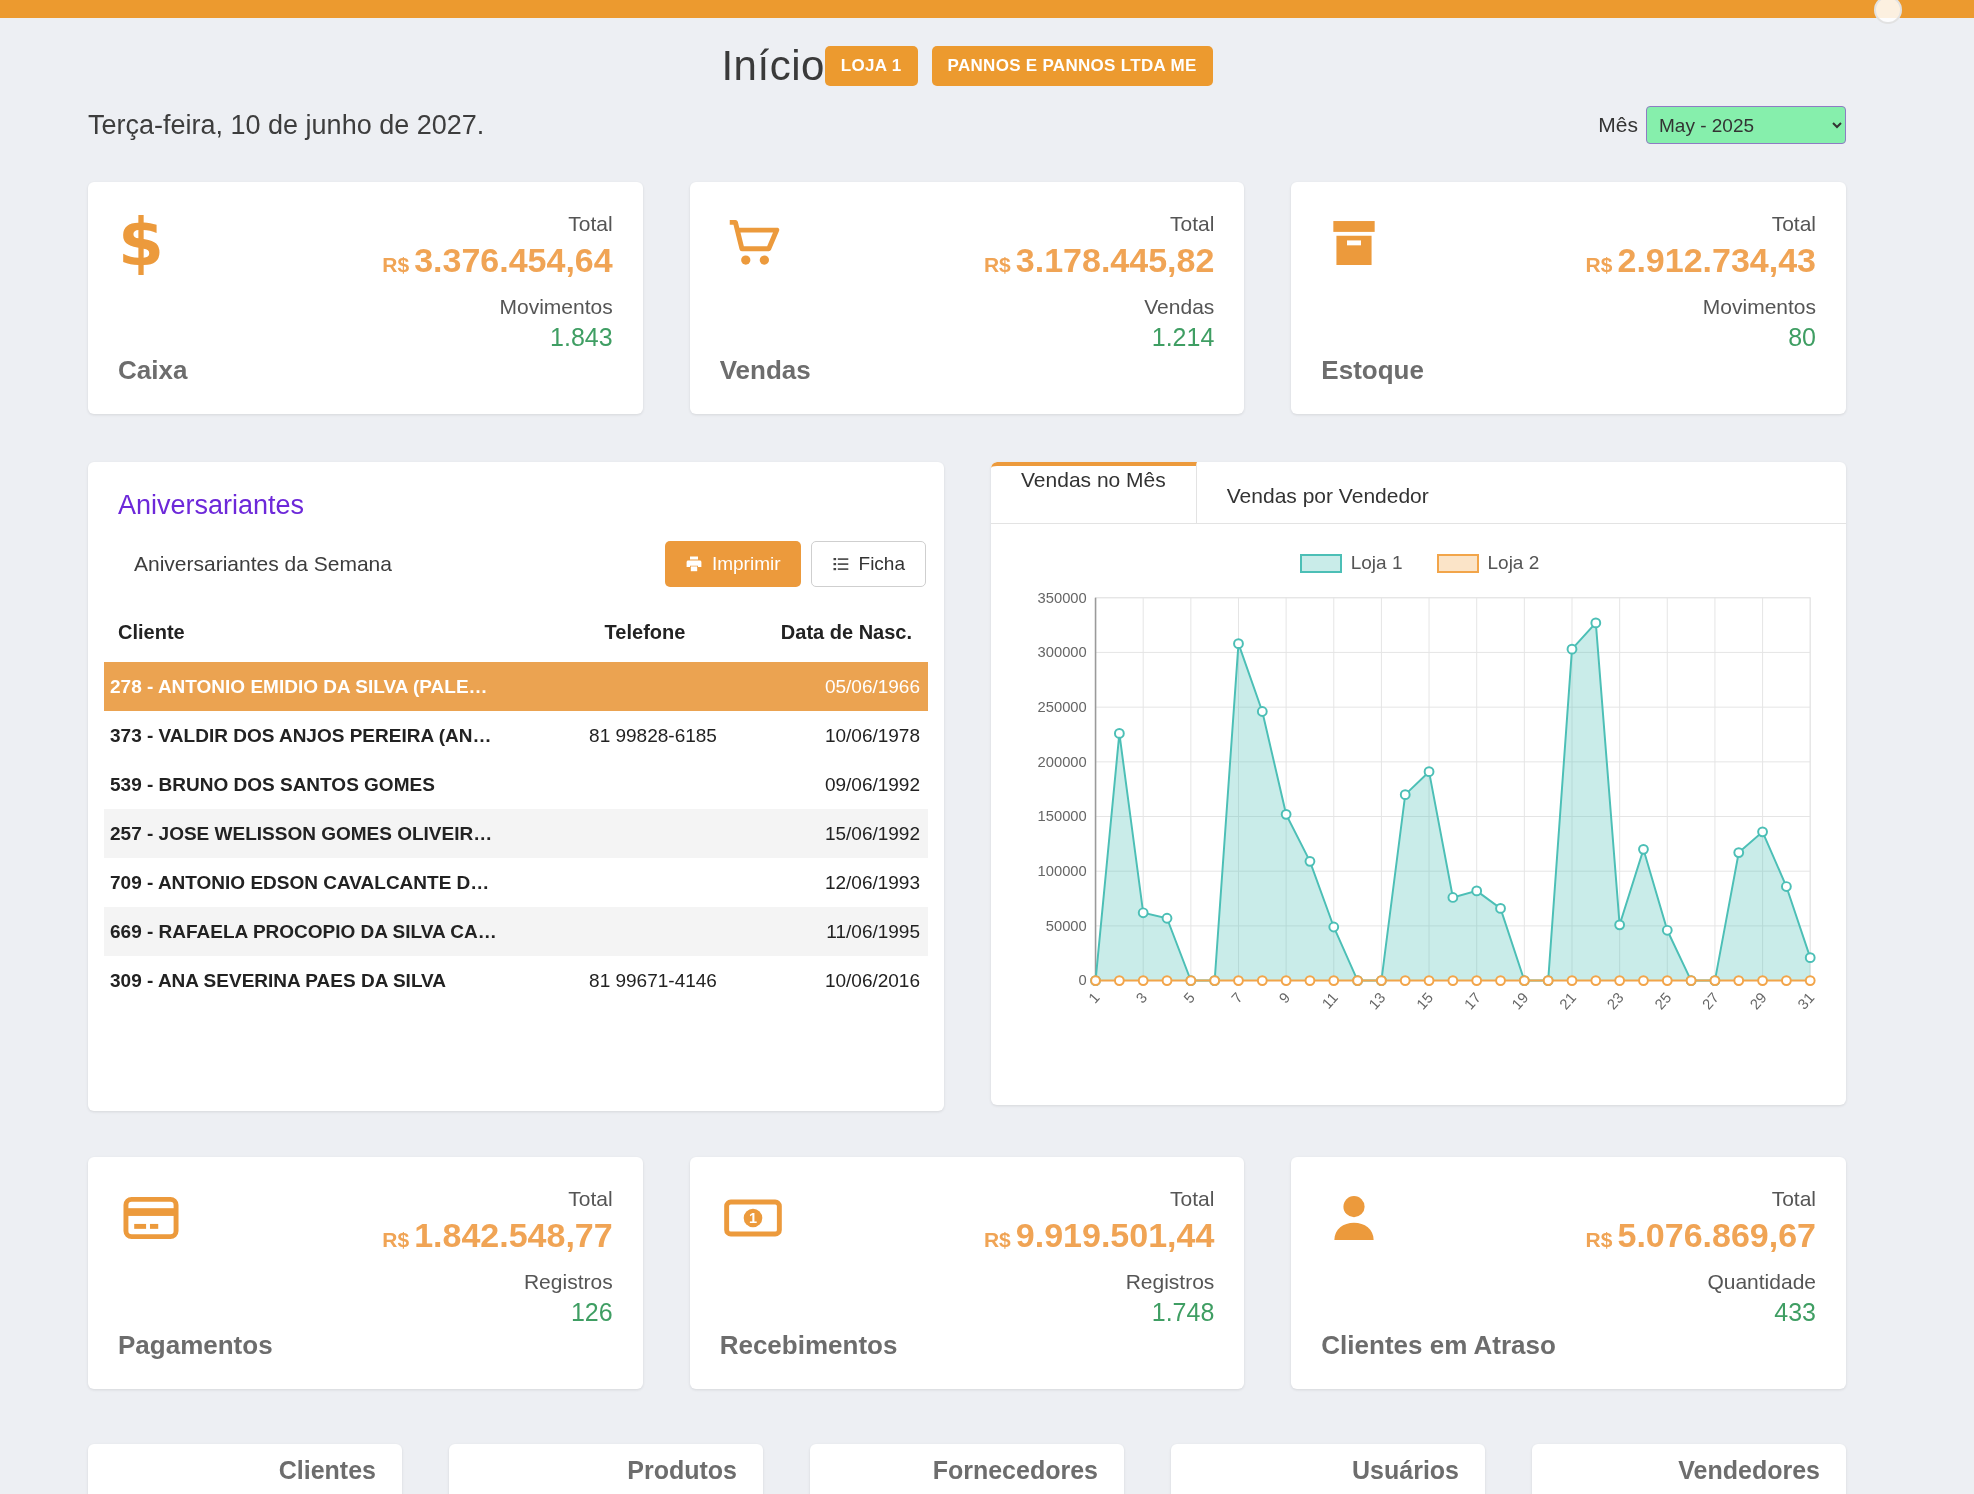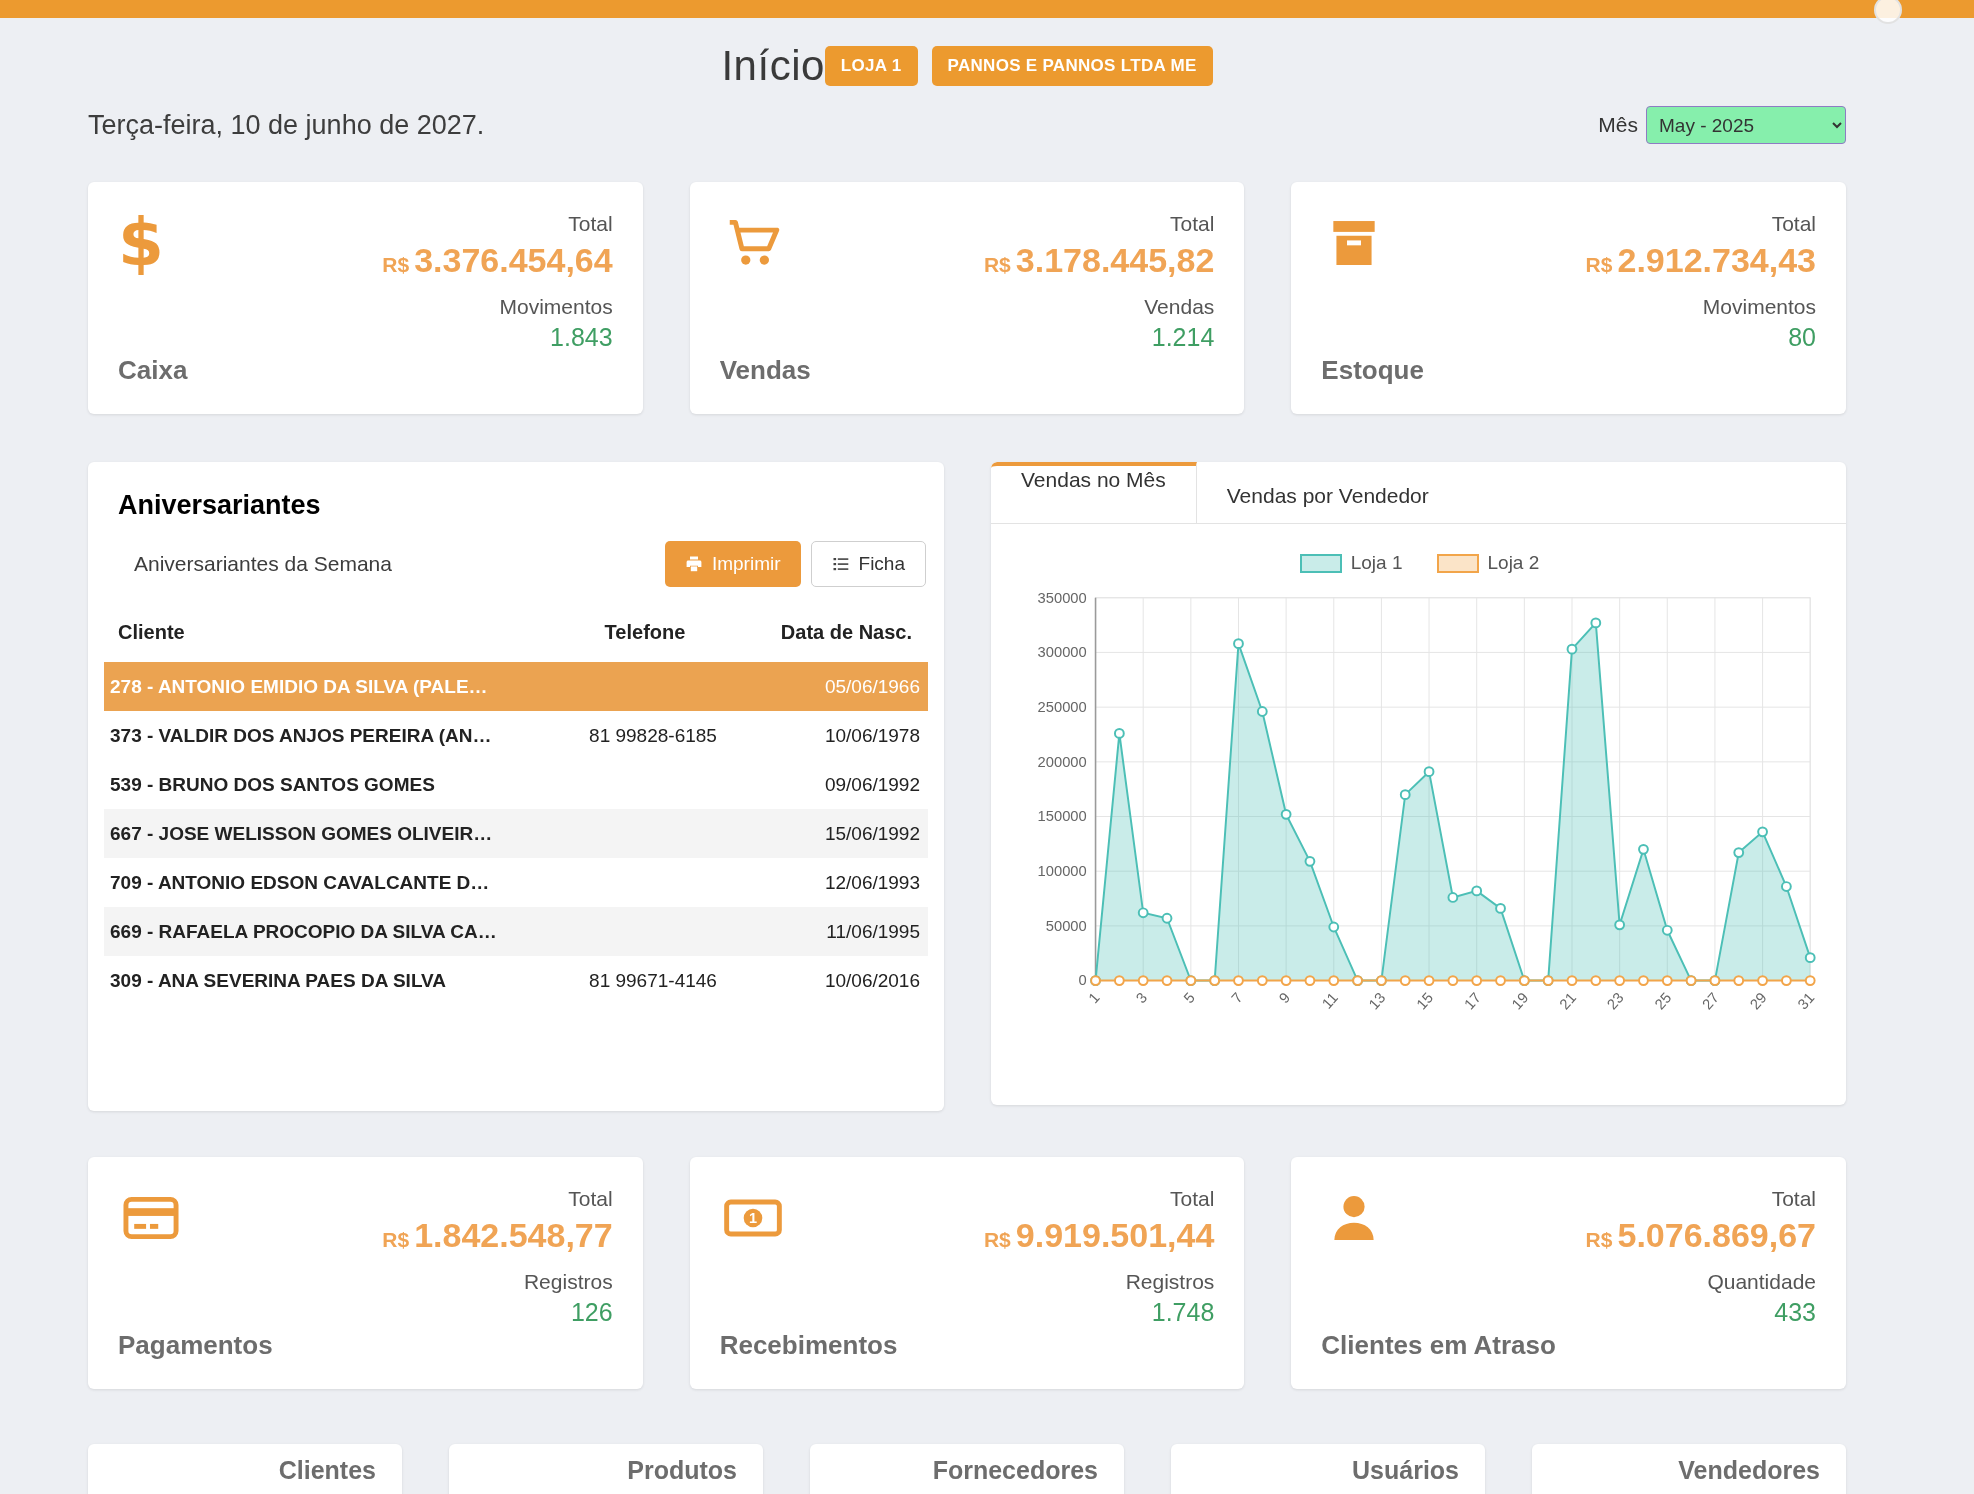--- a/index.html
+++ b/index.html
@@ -57,21 +57,21 @@
   .total-line .rs { font-size:21px; margin-right:5px; }
   .count-lbl { margin-top:16px; }
   .count-val { margin-top:4px; color:#3f9e63; font-size:25px; }
 
   
   .middle-row { display:grid; grid-template-columns:856px 1fr; gap:47px; margin-top:48px; align-items:start; }
 
   
   .bday-card { background:#fff; border-radius:6px; box-shadow:0 1px 3px rgba(0,0,0,.1);
     height:649px; padding:28px 0 0; overflow:hidden; }
-  .bday-title { font-size:27px; font-weight:bold; color:#000000; padding:0 30px; }
+  .bday-title { font-size:27px; font-weight:normal; color:#6d28d9; padding:0 30px; }
   .bday-actions-row { display:flex; justify-content:space-between; align-items:center;
     padding:0 18px 0 30px; margin-top:20px;margin-left:16px; }
   .bday-subtitle { font-size:21px; color:#3d3d3d; }
   .bday-buttons { display:flex; gap:10px; }
   .btn-imprimir {
     display:flex; align-items:center; gap:9px;
     background:#ec9a3c; color:#fff; border:none; border-radius:5px;
     font-family:"Liberation Sans", sans-serif; font-size:19px;
     padding:11px 20px; cursor:pointer;
   }
@@ -253,21 +253,21 @@
   </div>
 
 
   <div class="bday-row">
     <span class="cell-client">539 - BRUNO DOS SANTOS GOMES</span>
     <span class="cell-phone"></span>
     <span class="cell-birth">09/06/1992</span>
   </div>
 
   <div class="bday-row alt">
-    <span class="cell-client">667 - JOSE WELISSON GOMES OLIVEIR…</span>
+    <span class="cell-client">257 - JOSE WELISSON GOMES OLIVEIR…</span>
     <span class="cell-phone"></span>
     <span class="cell-birth">15/06/1992</span>
   </div>
 
   <div class="bday-row">
     <span class="cell-client">709 - ANTONIO EDSON CAVALCANTE D…</span>
     <span class="cell-phone"></span>
     <span class="cell-birth">12/06/1993</span>
   </div>
 

